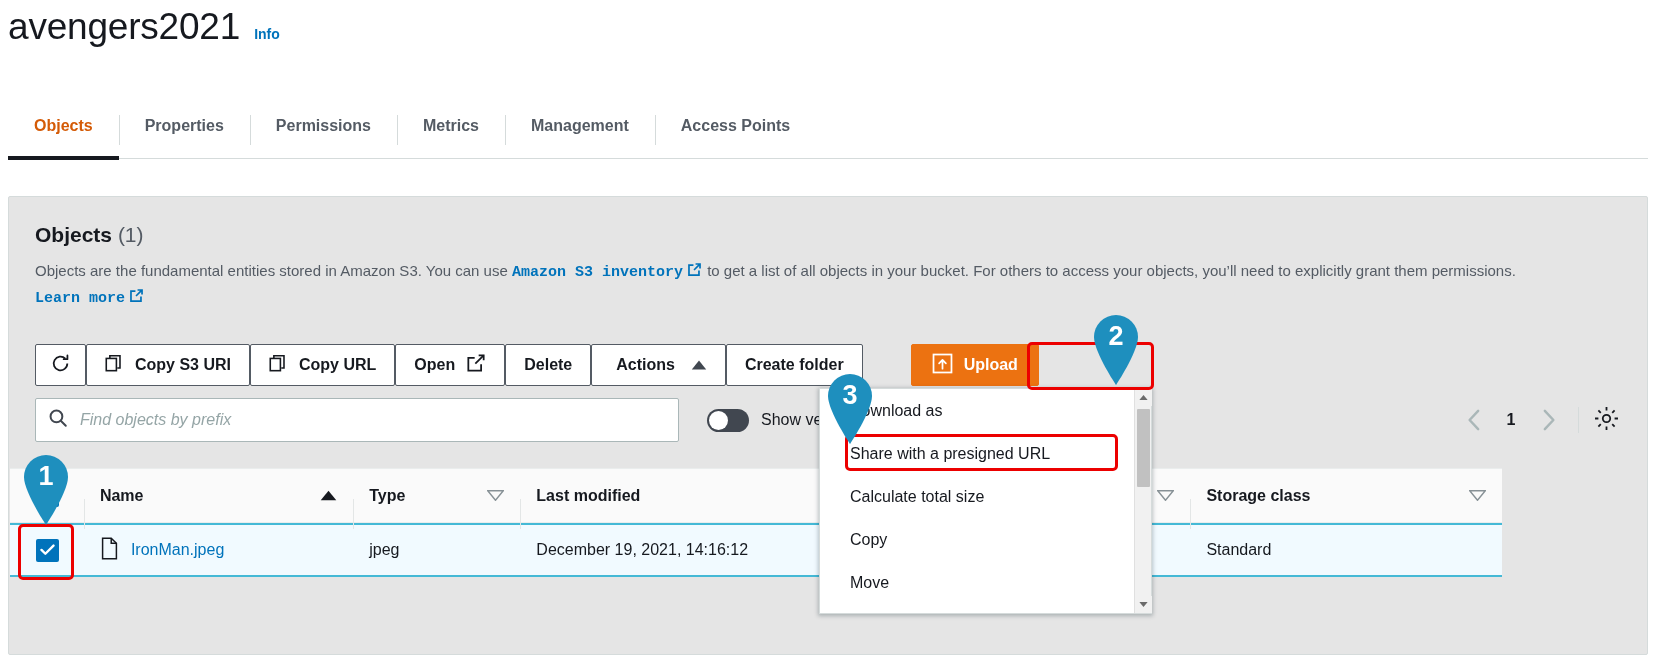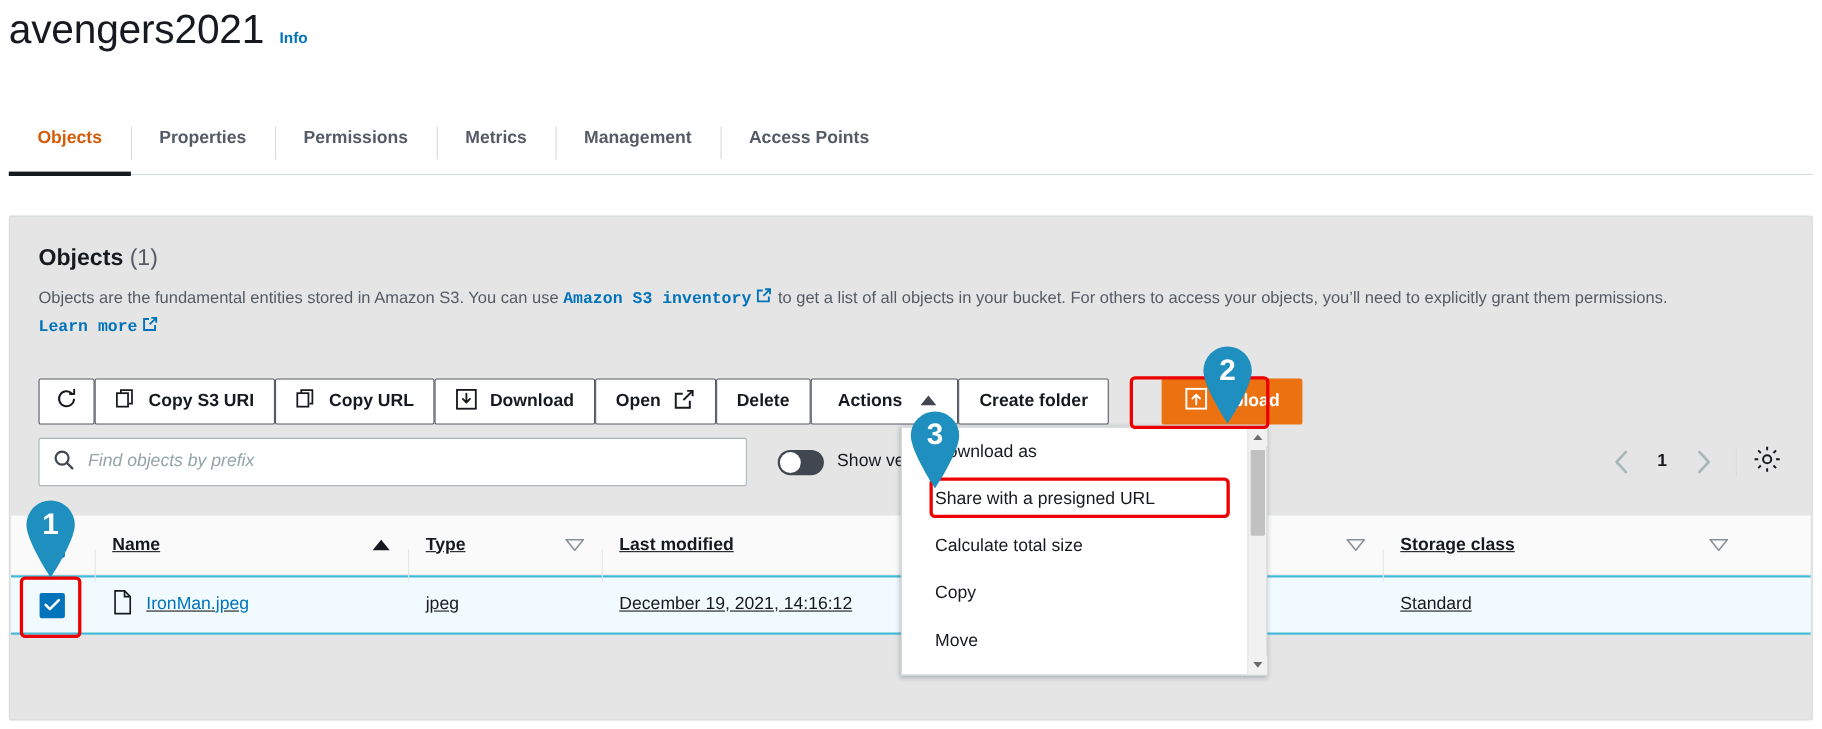--- a/index.html
+++ b/index.html
@@ -150,23 +150,22 @@
   .pg-num {
     min-width: 34px; text-align: center;
     font-size: 16px; font-weight: 700; color: #16191f; cursor: pointer;
   }
   .pg-sep { width: 1px; height: 26px; background: #d5dbdb; margin: 0 10px; }
   .gear-btn { width: 34px; height: 34px; display:flex; align-items:center; justify-content:center; cursor:pointer; }
 
   
   .table {
     position: absolute; left: 1px; top: 271px;
-    width: 1636px;
+    width: 1492px;
     border-top: 1px solid #eaeded;
-    text-decoration: underline;
   }
   .trow { display: flex; align-items: center; }
   .thead { height: 54px; background: #fafafa; border-bottom: 1px solid #eaeded; }
   .tbody-row {
     height: 54px;
     background: #f1faff;
     border-top: 2px solid #44b9d6;
     border-bottom: 2px solid #44b9d6;
   }
   .cell { display: flex; align-items: center; font-size: 16px; padding: 0 16px; position: relative; }
@@ -296,29 +295,20 @@
       <button class="btn">
         <span>
           <svg width="19" height="19" viewBox="0 0 18 18" fill="none" stroke="#16191f" stroke-width="1.5">
             <rect x="1.2" y="4.2" width="9.6" height="11.6"></rect>
             <path d="M4.6 4.2V1.6h9.6v11.6h-2.6"></path>
           </svg>
         </span>
         <span>Copy URL</span>
       </button>
 
-      <button class="btn">
-        <span>
-          <svg width="20" height="20" viewBox="0 0 18 18" fill="none" stroke="#16191f" stroke-width="1.5">
-            <rect x="1.3" y="1.3" width="15.4" height="15.4"></rect>
-            <path d="M9 4.3v7.2M6.1 8.7 9 11.6l2.9-2.9" stroke-linecap="round" stroke-linejoin="round"></path>
-          </svg>
-        </span>
-        <span>Download</span>
-      </button>
 
       <button class="btn">
         <span>Open</span>
         <span>
           <svg width="20" height="20" viewBox="0 0 18 18" fill="none" stroke="#16191f" stroke-width="1.6">
             <path d="M11.4 2.1h4.5v4.5"></path>
             <path d="M15.9 2.1 8.4 9.6"></path>
             <path d="M13.6 10.2v5.7H2.1V4.4h5.7"></path>
           </svg>
         </span>

